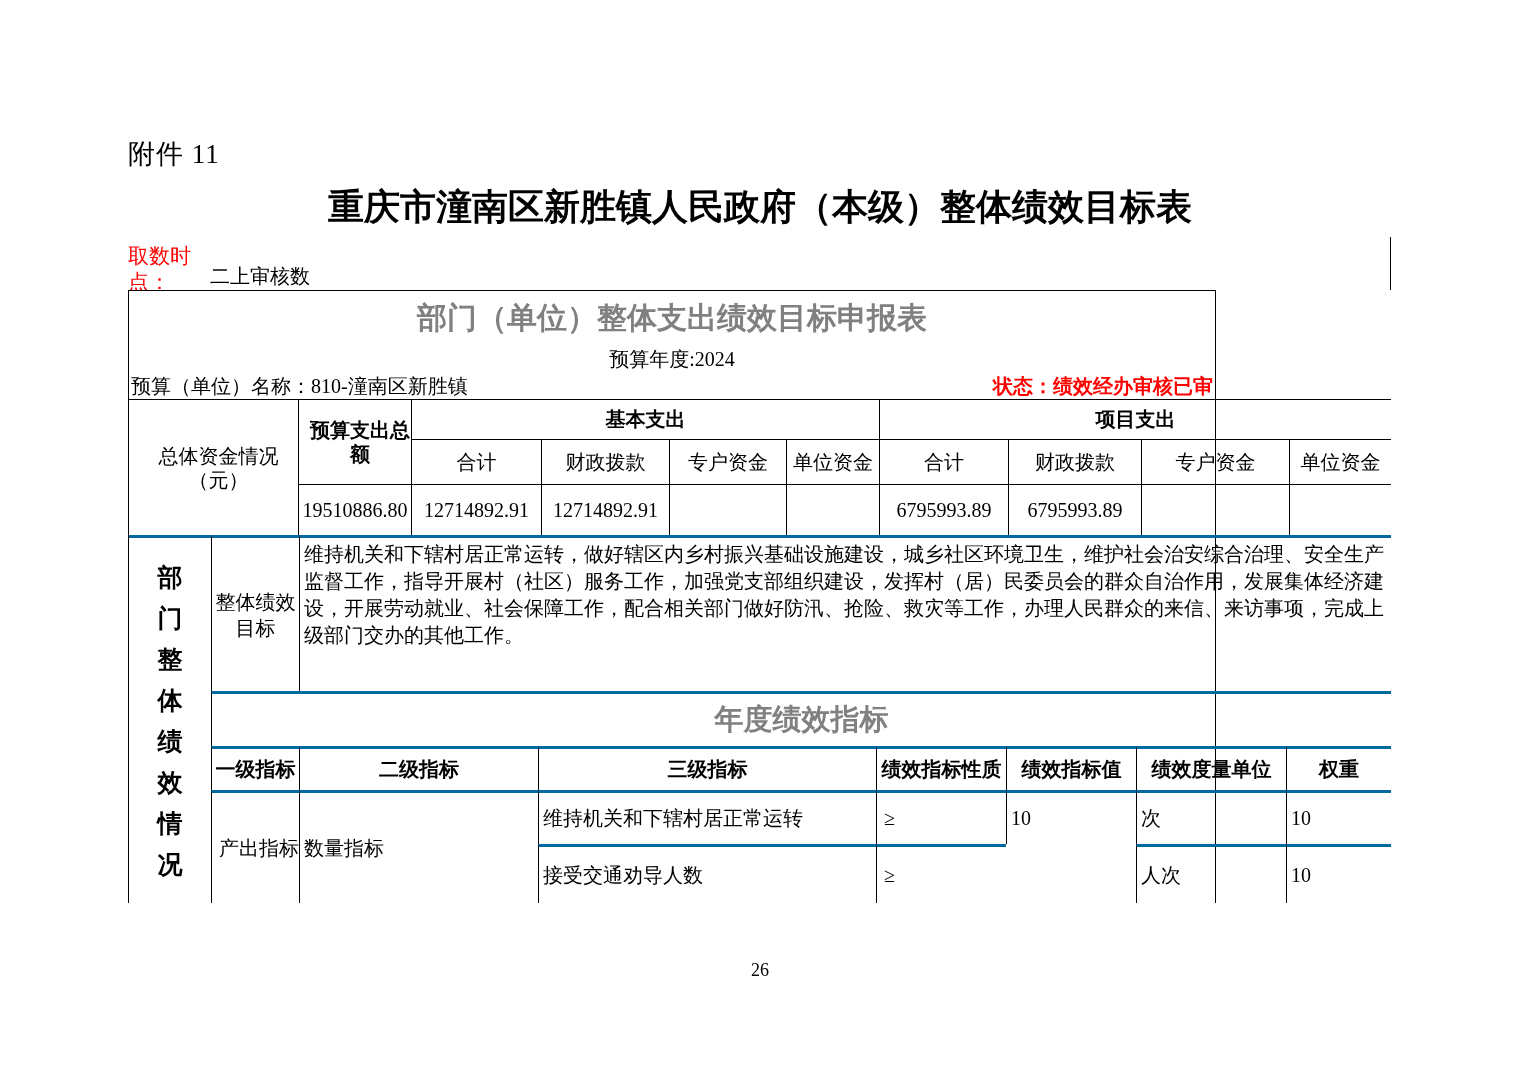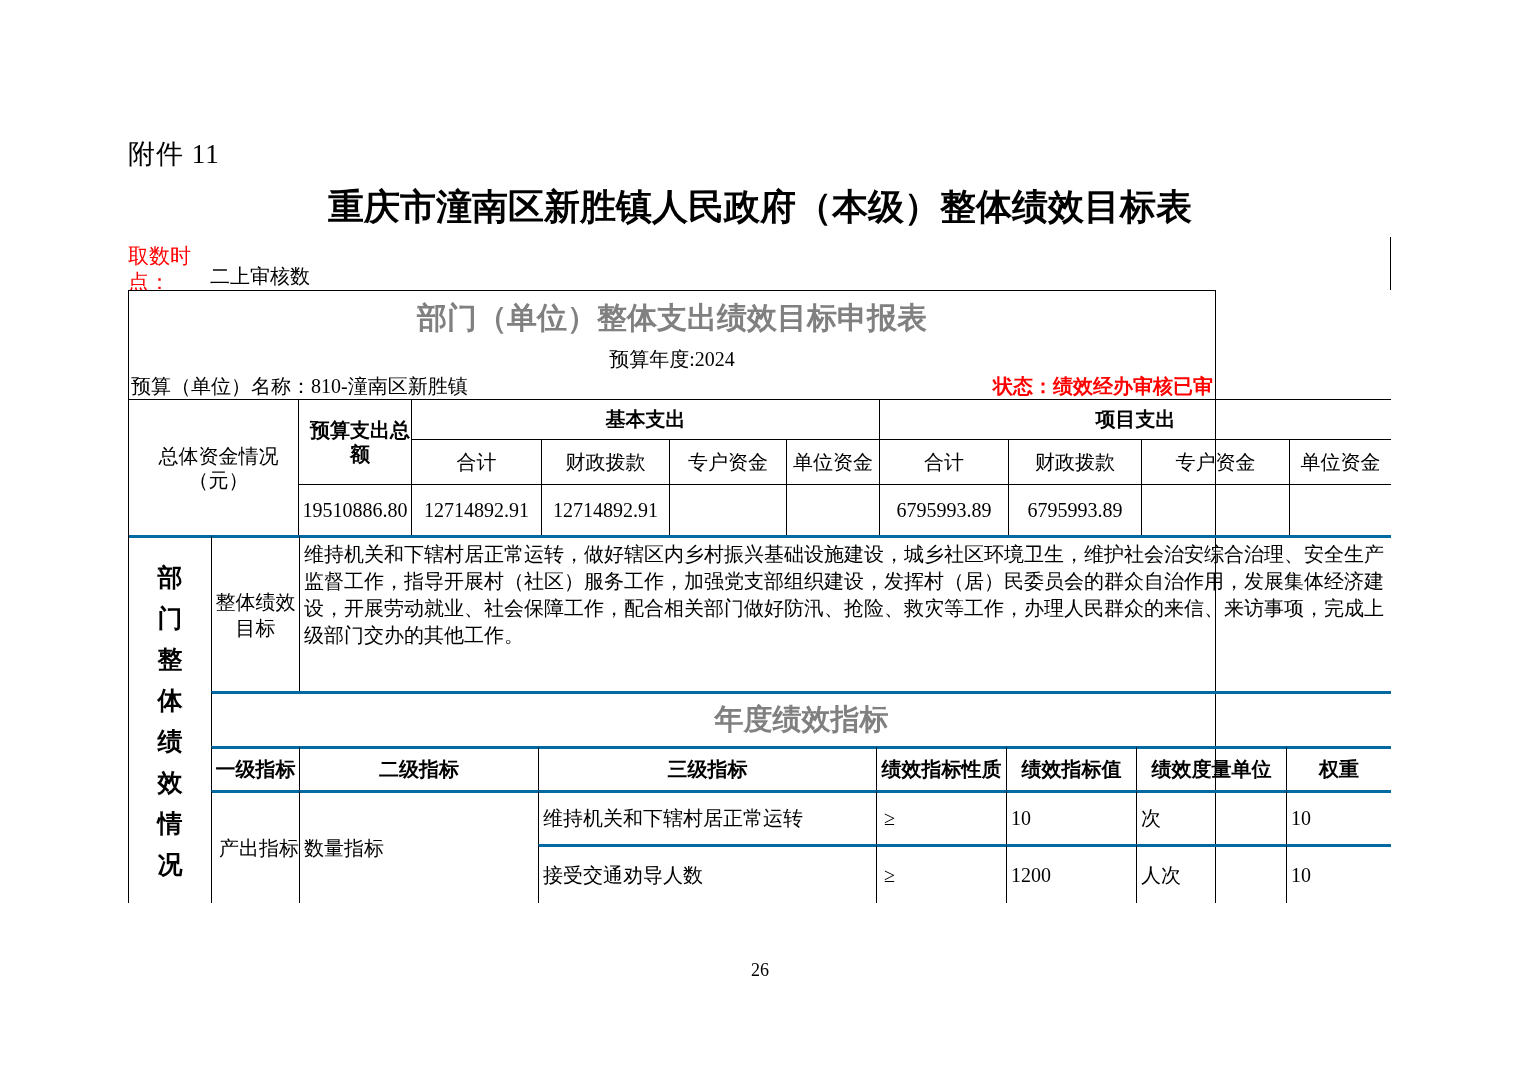--- a/index.html
+++ b/index.html
@@ -172,21 +172,20 @@
       <div class="pc data" style="grid-column:3; grid-row:4/6;">数量指标</div>
 
       <div class="pc data" style="grid-column:4; grid-row:4;">维持机关和下辖村居正常运转</div>
       <div class="pc data" style="grid-column:5; grid-row:4; padding-left:7px;">≥</div>
       <div class="pc data" style="grid-column:6; grid-row:4;">10</div>
       <div class="pc data" style="grid-column:7; grid-row:4;">次</div>
       <div class="pc data" style="grid-column:8; grid-row:4;">10</div>
 
       <div class="pc data" style="grid-column:4; grid-row:5;">接受交通劝导人数</div>
       <div class="pc data" style="grid-column:5; grid-row:5; padding-left:7px;">≥</div>
-      <div class="pc data" style="grid-column:6; grid-row:5;">1200</div>
       <div class="pc data" style="grid-column:7; grid-row:5;">人次</div>
       <div class="pc data" style="grid-column:8; grid-row:5;">10</div>
     </div>
 
   </div>
 
   <div class="page-number">26</div>
 
 </div>
 

